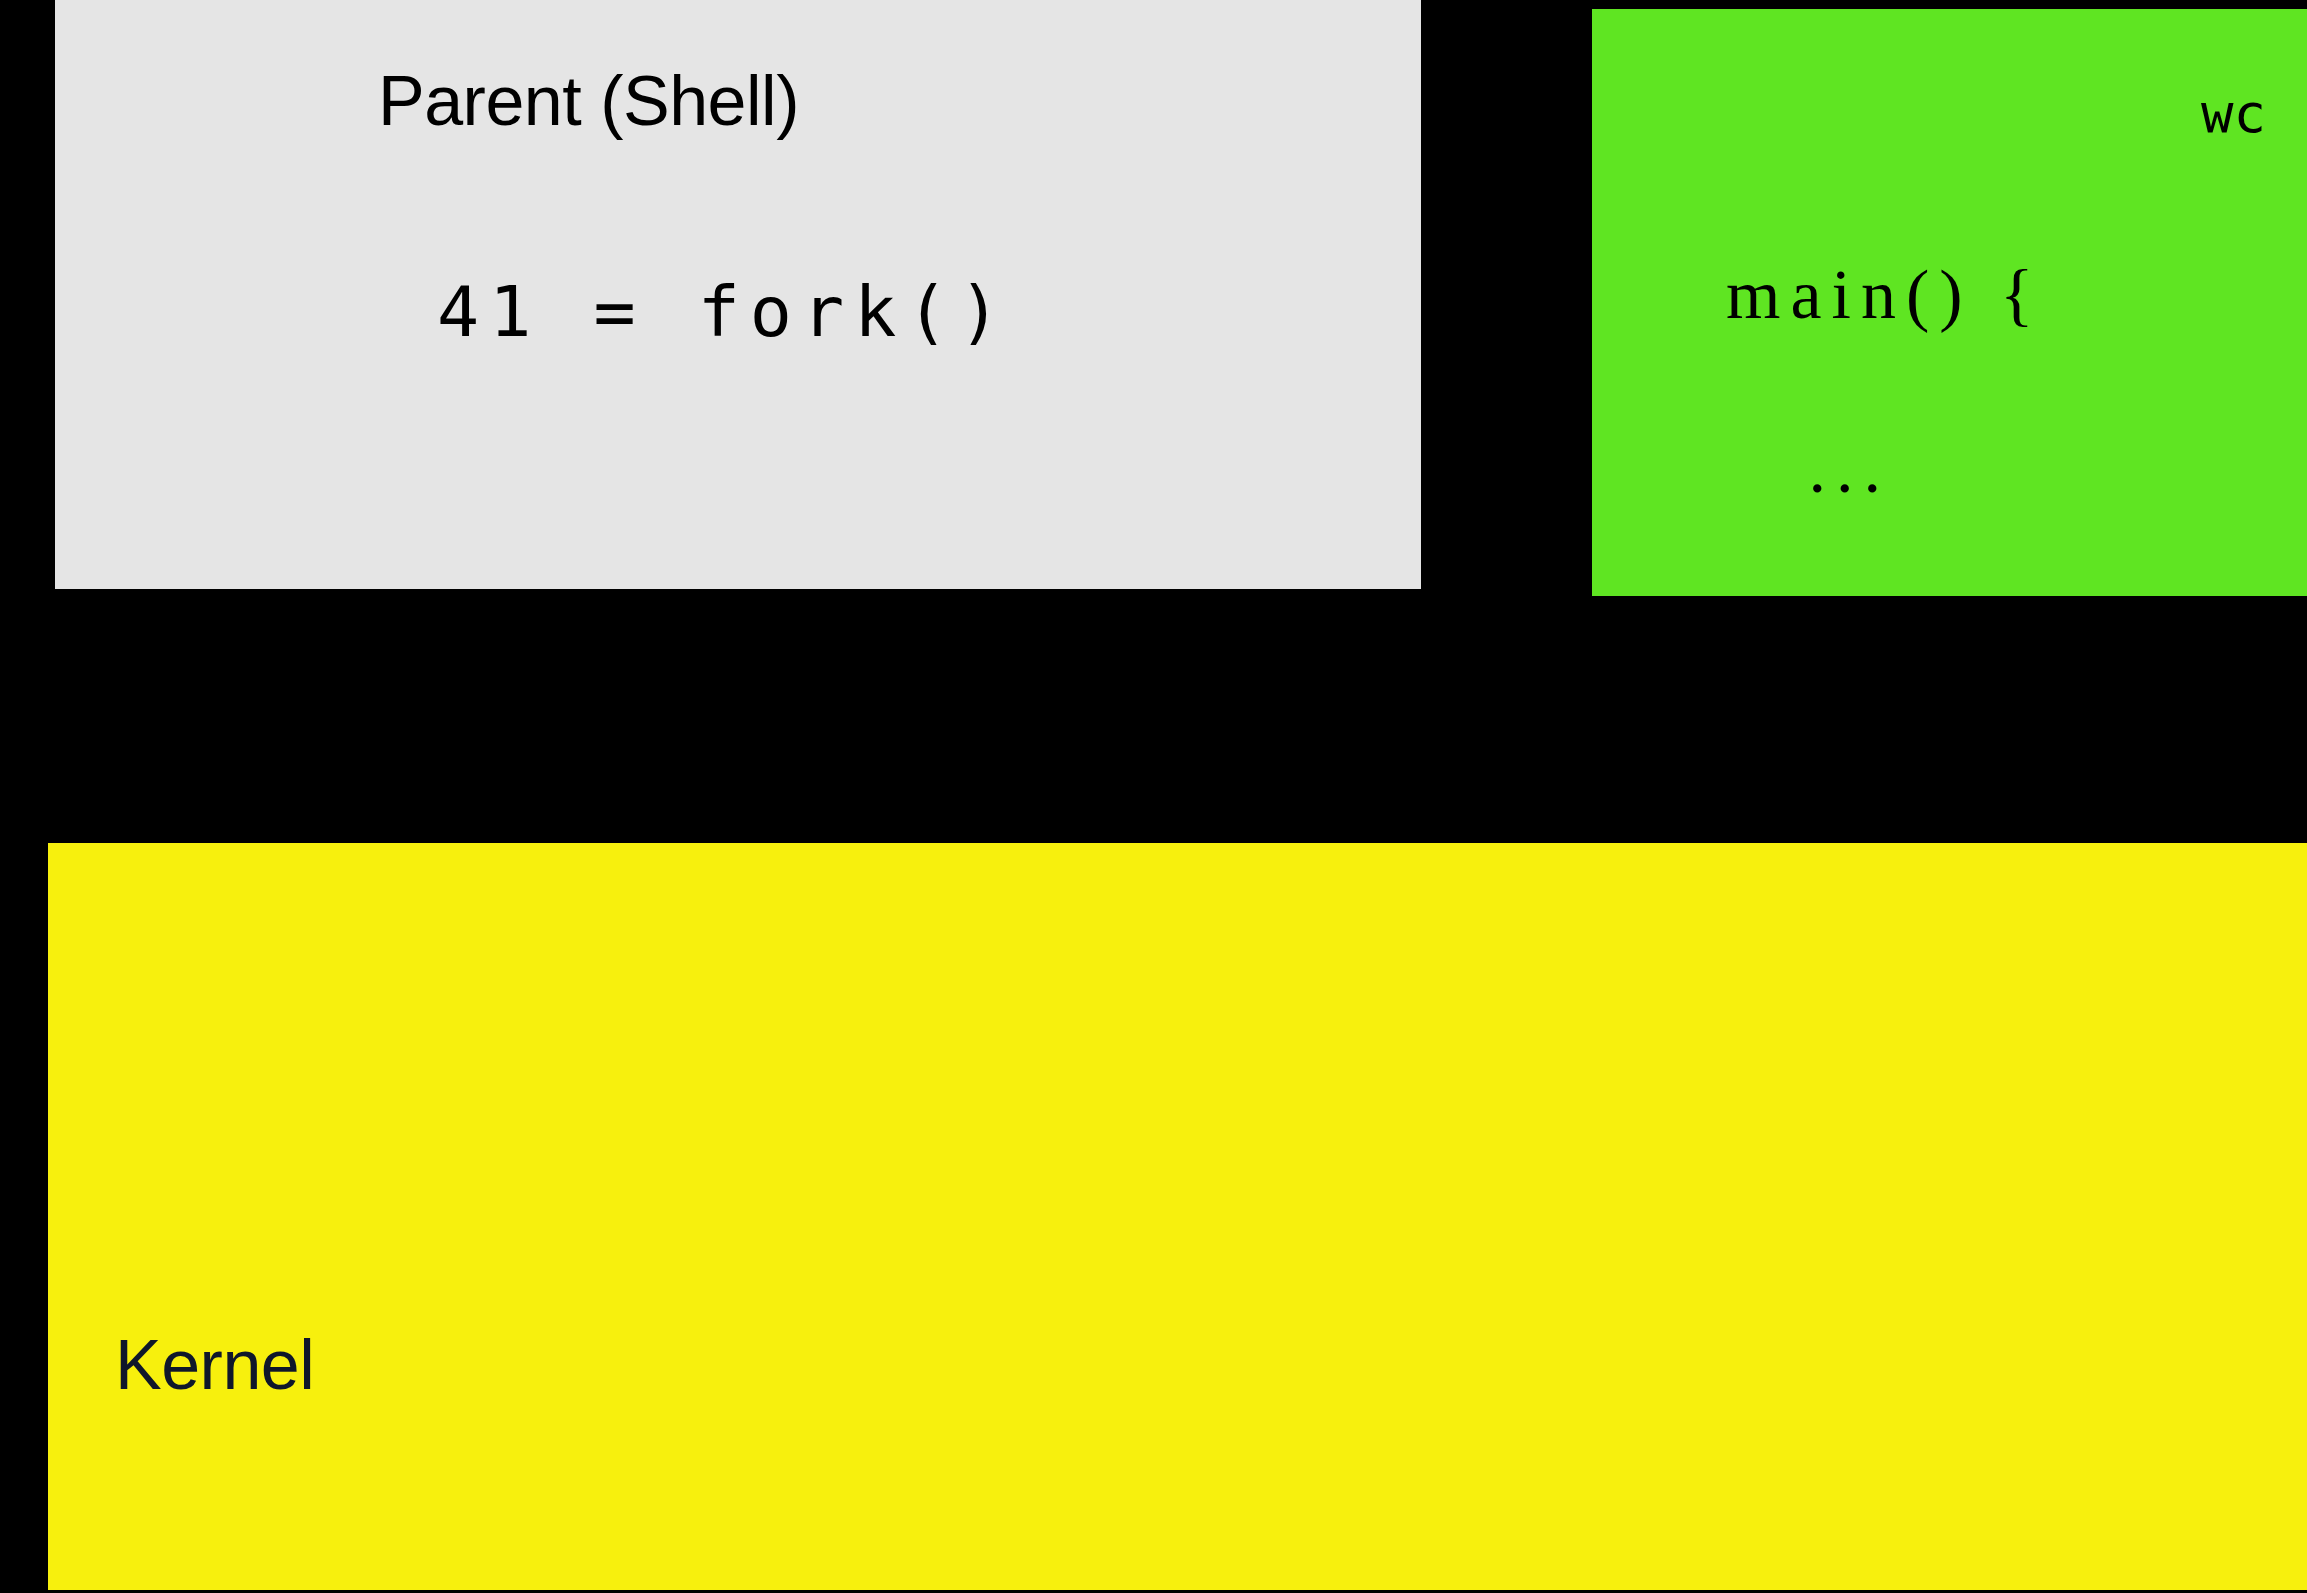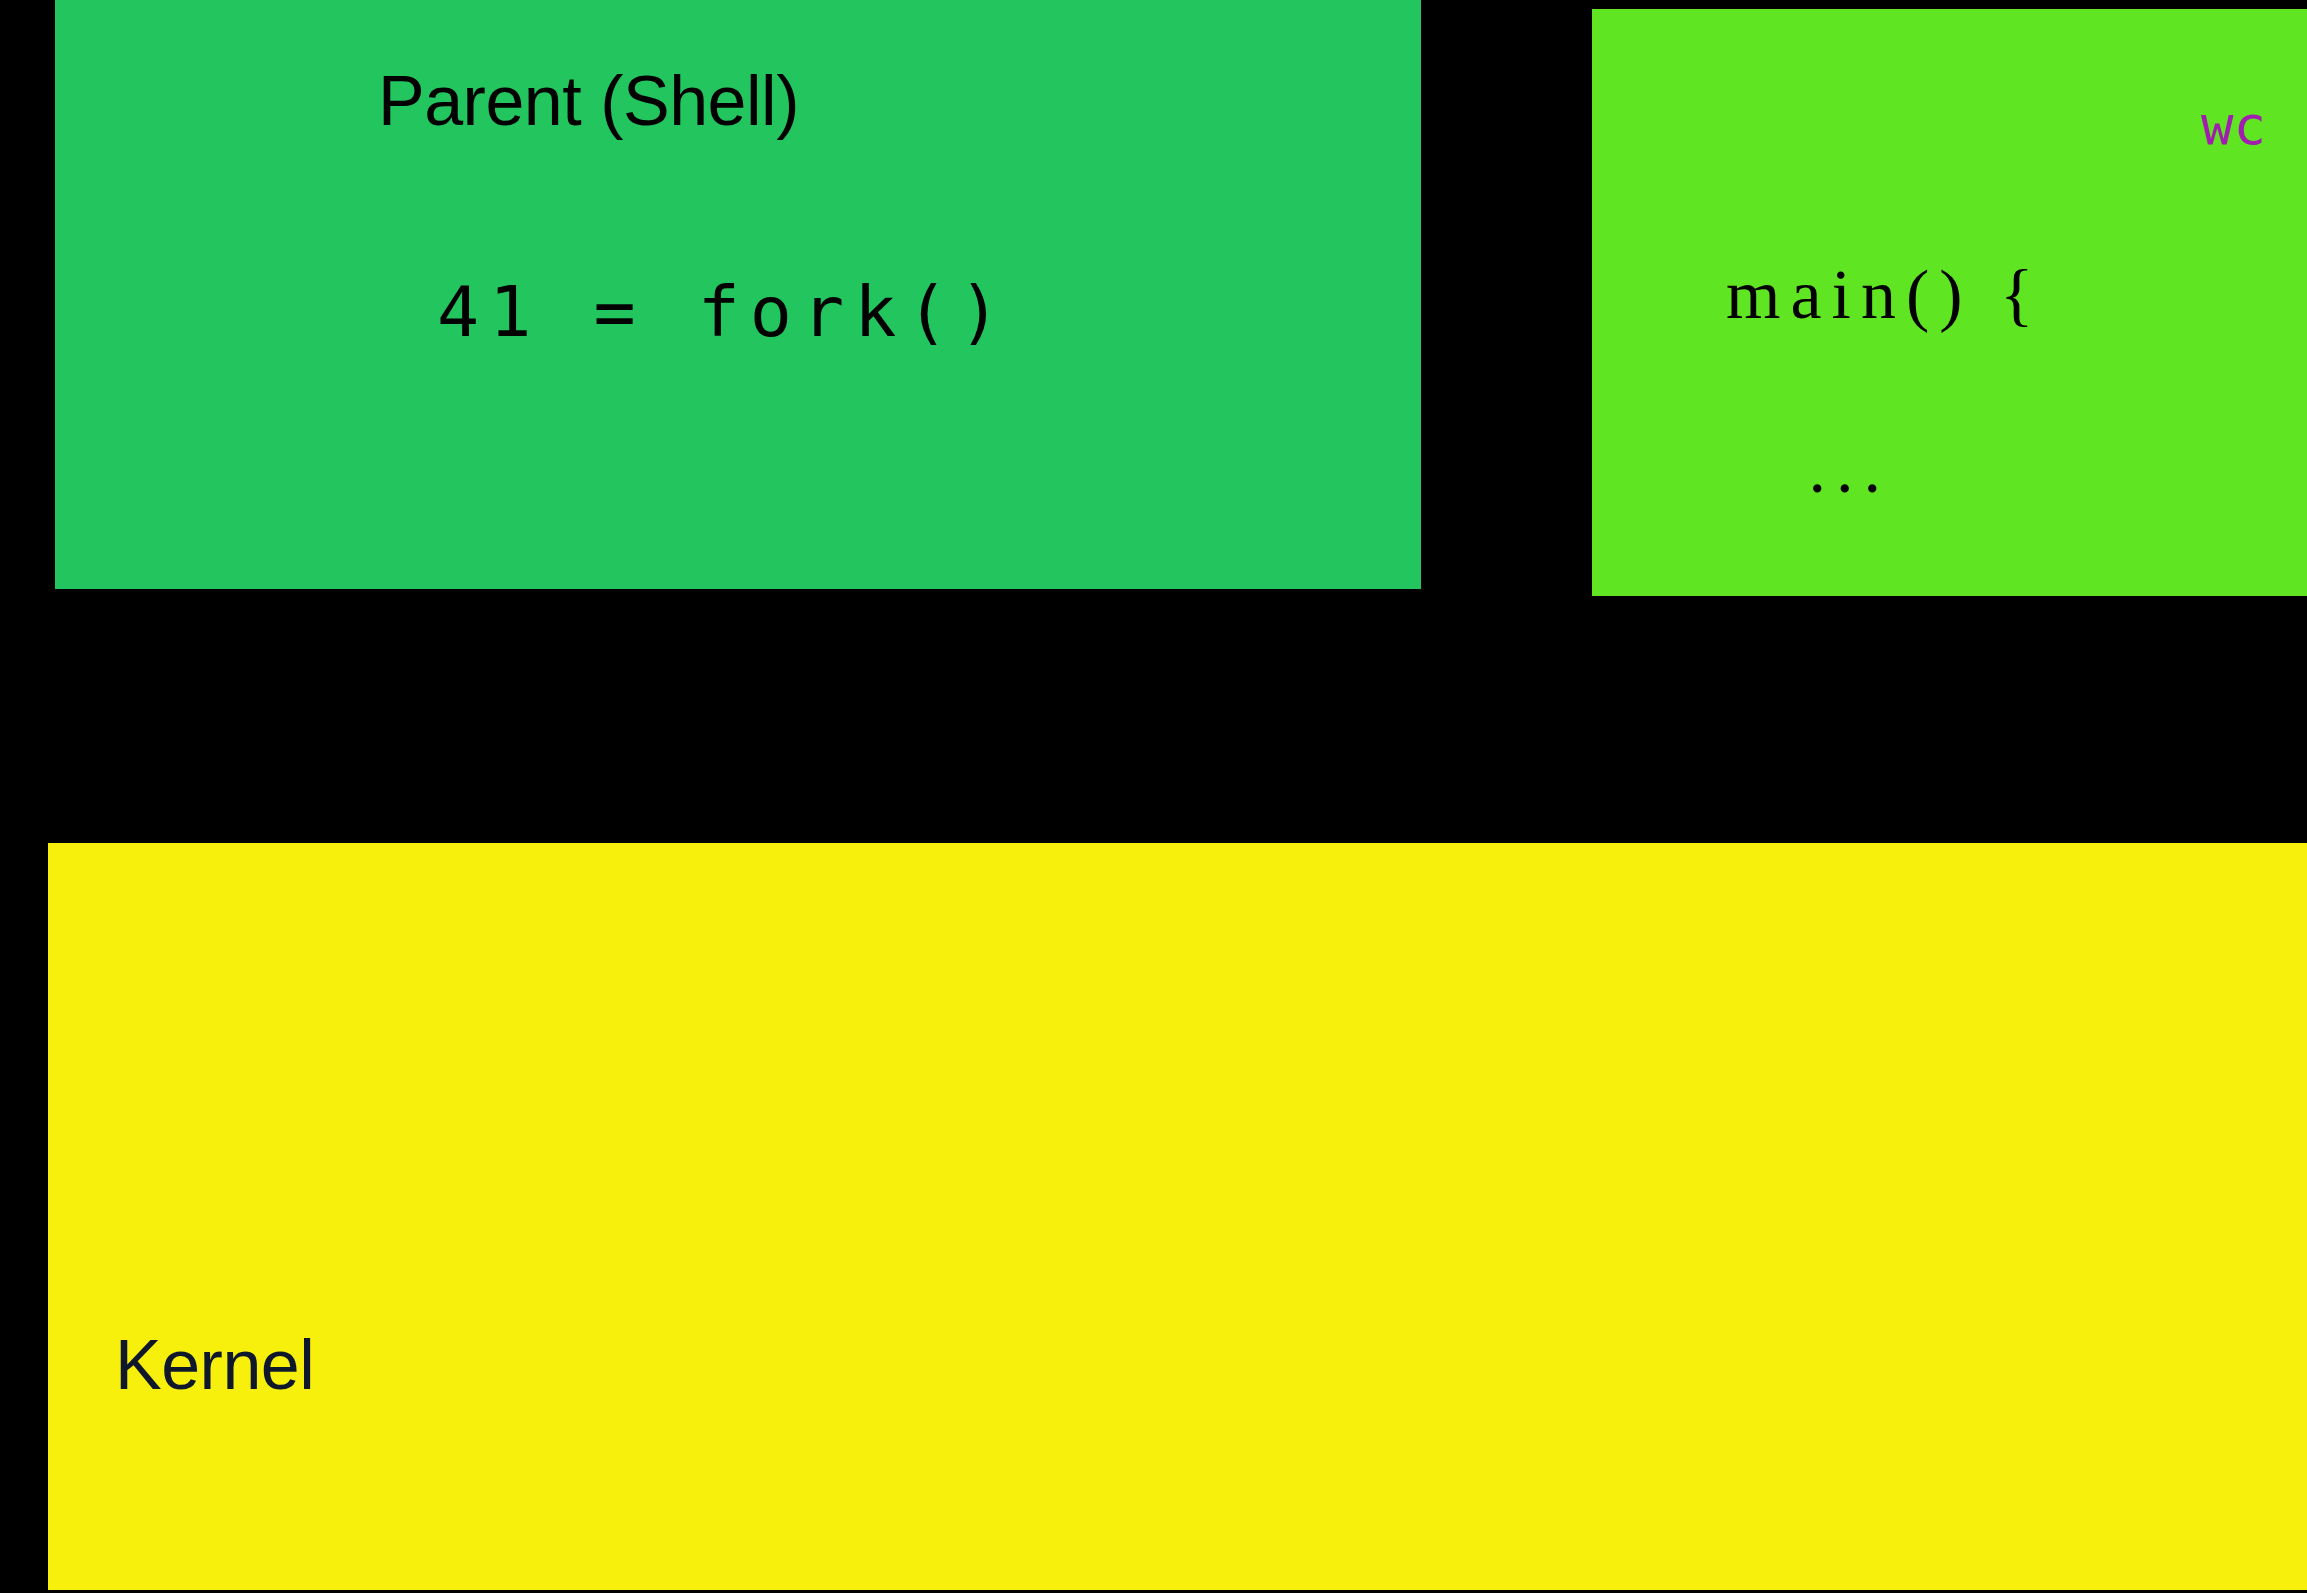--- a/index.html
+++ b/index.html
@@ -20,21 +20,21 @@
     position: absolute;
     box-sizing: border-box;
   }
 
   
   #parent-process-box {
     left: 55px;
     top: 0px;
     width: 1366px;
     height: 589px;
-    background: #22c55e;
+    background: #e5e5e5;
   }
   #parent-process-title {
     position: absolute;
     left: 323px;
     top: 66px;
     font-family: "Liberation Sans", sans-serif;
     font-size: 70px;
     line-height: 1;
     color: #000000;
     white-space: pre;
@@ -60,23 +60,22 @@
     height: 587px;
     background: #5FE522;
   }
   #child-process-title {
     position: absolute;
     left: 609px;
     top: 78px;
     font-family: "DejaVu Sans Mono", "Liberation Mono", monospace;
     font-size: 54px;
     line-height: 1;
-    color: #a21caf;
+    color: #000000;
     white-space: pre;
-    margin-top: 12px;
   }
   #child-code-block {
     position: absolute;
     left: 110px;
     top: 141px;
     font-family: Liberation Serif, serif;
     font-size: 70px;
     line-height: 58px;
     color: #000000;
     white-space: pre;

